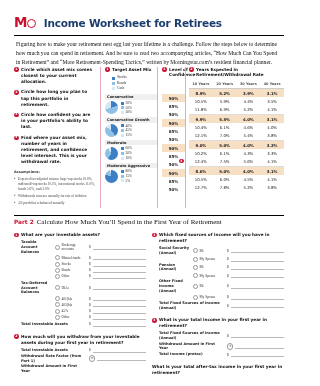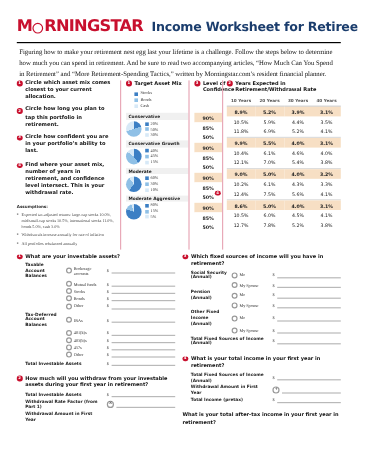--- a/index.html
+++ b/index.html
@@ -116,21 +116,20 @@
 </style>
 </head>
 <body>
 
 <div class="page">
 
   <div class="header">
     <div class="logo">
       <span>M</span>
         <span class="oring"></span>
-        <span>RNINGSTAR</span>
     </div>
     <div class="htitle">Income Worksheet for Retirees</div>
   </div>
   <div class="rule"></div>
 
   <div class="intro">Figuring how to make your retirement nest egg last your lifetime is a challenge. Follow the steps below to determine how much you can spend in retirement. And be sure to read two accompanying articles, “How Much Can You Spend in Retirement” and “More Retirement-Spending Tactics,” written by Morningstar.com’s resident financial planner.</div>
 
 
   <div class="p1">
 
@@ -388,20 +387,27 @@
           <div>7.8%</div>
           <div>5.2%</div>
           <div>3.8%</div>
         </div>
       </div>
 
       <div class="marker" style="left:-7px;top:92px;">4</div>
     </div>
   </div>
 
+  <div class="partwrap">
+    <div class="partrule"></div>
+    <div class="parthead">
+      <span class="partlbl">Part 2</span>
+      <span class="parttitle">Calculate How Much You’ll Spend in the First Year of Retirement</span>
+    </div>
+  </div>
 
   <div class="p2">
 
     <div class="p2col">
       <div class="q">
         <span class="bullet">1</span>
         <span class="qtxt">What are your investable assets?</span>
       </div>
 
       <div class="frow">

